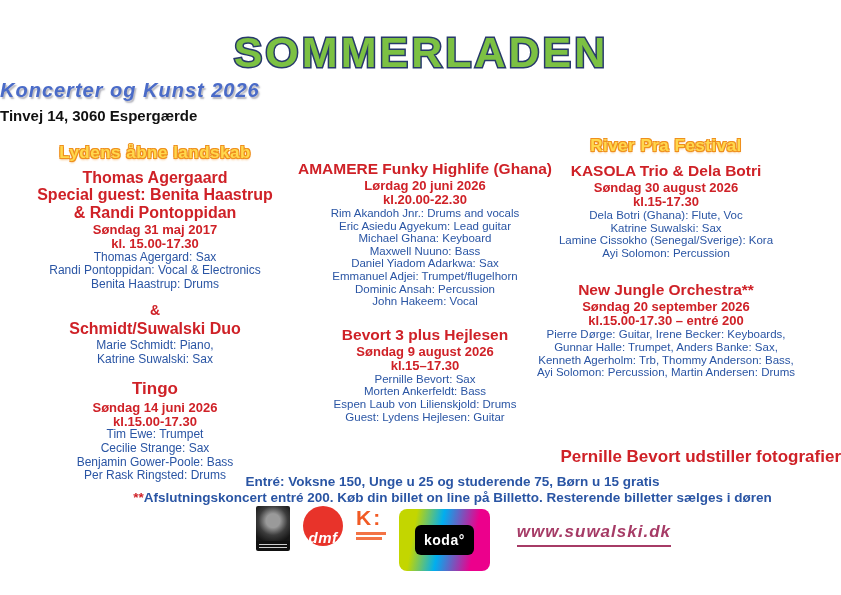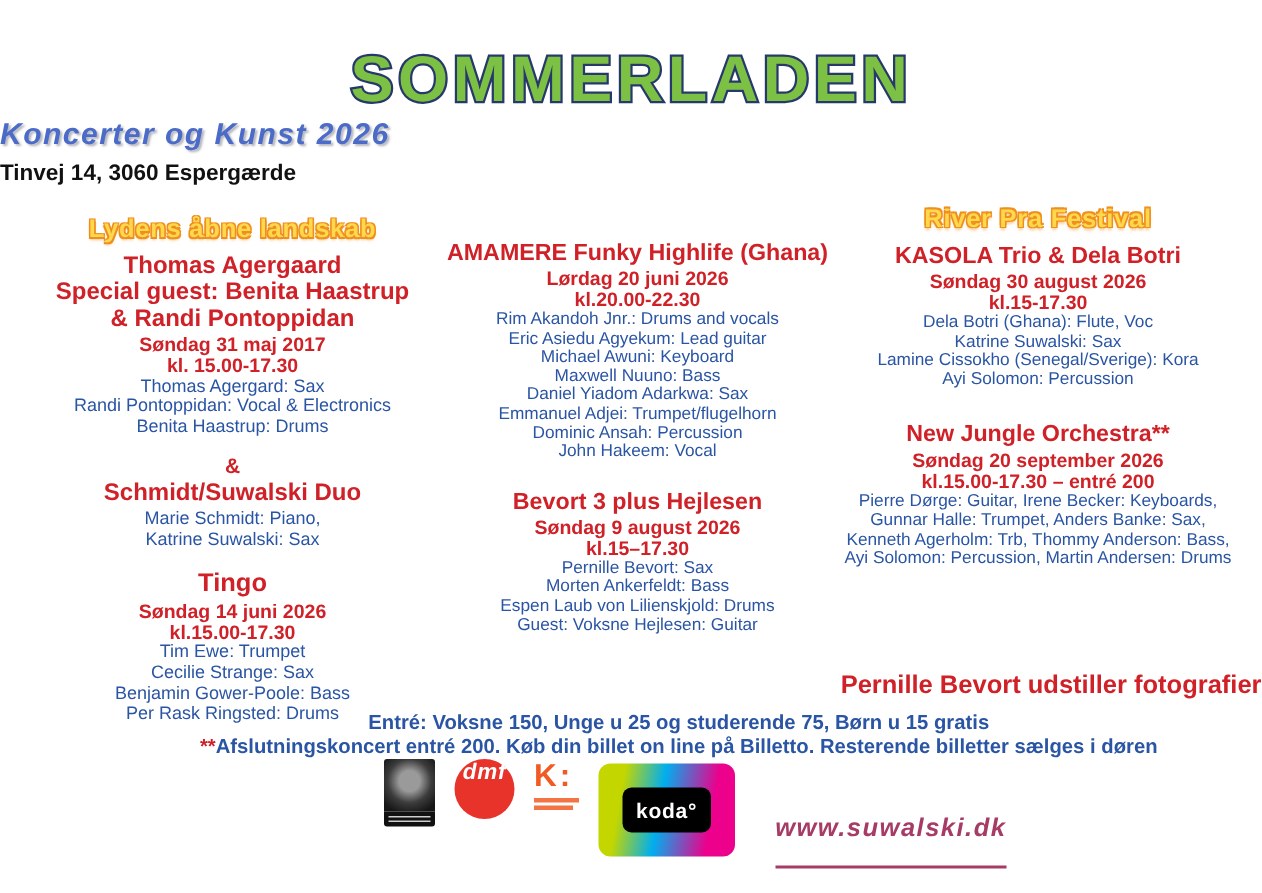--- a/index.html
+++ b/index.html
@@ -19,21 +19,21 @@
     color:#4a6bc8;
     text-shadow:1.5px 1.5px 1.5px rgba(90,90,110,0.45);
     letter-spacing:1px;
   }
   .address{margin-top:5px;font-size:15px;font-weight:bold;color:#111;}
 
   
   .col{position:absolute;text-align:center;}
   .col-left{left:28px;top:143px;width:254px;}
   .col-middle{left:288px;top:160px;width:274px;}
-  .col-right{left:558px;top:136px;width:268px;}
+  .col-right{left:532px;top:136px;width:268px;}
 
   .col-header{
     font-size:17px;font-weight:bold;letter-spacing:.5px;
     color:#ffd84d;
     text-shadow:
       -1px -1px 0 #ef8f1d, 1px -1px 0 #ef8f1d,
       -1px 1px 0 #ef8f1d, 1px 1px 0 #ef8f1d,
       0 2px 2px rgba(239,143,29,.55);
     margin-bottom:6px;
   }
@@ -67,45 +67,45 @@
     flex:1;
     background:
       radial-gradient(circle at 50% 42%, #9a9a9a 0 26%, #3c3c3c 55%, #161616 85%);
     border-radius:2px 2px 0 0;
   }
   .portrait-band{height:10px;background:#111;display:flex;flex-direction:column;justify-content:center;gap:2px;padding:0 3px;border-radius:0 0 2px 2px;}
   .portrait-band i{display:block;height:1px;background:#cfcfcf;}
   
   .dmf-logo{
     width:40px;height:40px;border-radius:50%;background:#e8332a;
-    display:flex;align-items:flex-start;justify-content:center;
+    display:flex;align-items:flex-end;justify-content:center;
     color:#fff;font-weight:bold;font-style:italic;font-size:15px;letter-spacing:.5px;
   }
   
   .kommune-logo{display:flex;flex-direction:column;align-items:flex-start;padding-top:2px;}
   .kommune-k{color:#f15a24;font-weight:bold;font-size:21px;line-height:20px;letter-spacing:2px;}
   .kommune-lines{margin-top:4px;display:flex;flex-direction:column;gap:2px;}
   .kommune-lines i{display:block;height:3px;background:#f15a24;opacity:.85;}
   .kommune-lines i:nth-child(1){width:30px;} .kommune-lines i:nth-child(2){width:26px;}
   
   .koda-wrap{
     margin-top:3px;
     padding:16px;border-radius:8px;
     background:linear-gradient(100deg,#c3d600 0 18%,#00aeef 45%,#ec008c 80%);
   }
   .koda-box{
     background:#000;border-radius:6px;padding:7px 9px;
     color:#fff;font-weight:bold;font-size:14px;letter-spacing:.5px;
   }
   
   .website{
-    margin-left:14px;margin-top:36px;display:inline-block;
+    margin-left:14px;margin-top:16px;display:inline-block;
     color:#a63b66;font-weight:bold;font-style:italic;
     font-size:17px;letter-spacing:1px;
-    text-decoration:none;border-bottom:2px solid #a63b66;padding-bottom:15px;
+    text-decoration:none;border-bottom:2px solid #a63b66;padding-bottom:3px;
   }
 </style>
 </head>
 <body>
 
 <div class="poster">
 
   <div class="header">
     <svg class="title-svg" width="560" height="52" viewBox="0 0 560 52">
       <text x="280" y="41" text-anchor="middle" font-family="Liberation Sans, sans-serif" font-size="43" font-weight="bold" letter-spacing="3" paint-order="stroke" stroke="#27396b" stroke-width="3" fill="#7cc143">SOMMERLADEN</text>
@@ -146,36 +146,36 @@
     </div>
   </div>
 
   <div class="col col-middle">
     <div class="event mb-18">
       <div class="red-title-sm">AMAMERE Funky Highlife (Ghana)</div>
       <div class="red-date mt-2">Lørdag 20 juni 2026</div>
       <div class="red-date">kl.20.00-22.30</div>
       <div class="blue-line">Rim Akandoh Jnr.: Drums and vocals</div>
       <div class="blue-line">Eric Asiedu Agyekum: Lead guitar</div>
-      <div class="blue-line">Michael Awuni: Keyboard</div>
+      <div class="blue-line">Michael Ghana: Keyboard</div>
       <div class="blue-line">Maxwell Nuuno: Bass</div>
       <div class="blue-line">Daniel Yiadom Adarkwa: Sax</div>
       <div class="blue-line">Emmanuel Adjei: Trumpet/flugelhorn</div>
       <div class="blue-line">Dominic Ansah: Percussion</div>
       <div class="blue-line">John Hakeem: Vocal</div>
     </div>
 
     <div class="event">
       <div class="red-title-sm">Bevort 3 plus Hejlesen</div>
       <div class="red-date mt-2">Søndag 9 august 2026</div>
       <div class="red-date">kl.15–17.30</div>
       <div class="blue-line">Pernille Bevort: Sax</div>
       <div class="blue-line">Morten Ankerfeldt: Bass</div>
       <div class="blue-line">Espen Laub von Lilienskjold: Drums</div>
-      <div class="blue-line">Guest: Voksne Hejlesen: Guitar</div>
+      <div class="blue-line">Guest: Lydens Hejlesen: Guitar</div>
     </div>
   </div>
 
   <div class="col col-right">
     <div class="col-header">River Pra Festival</div>
 
     <div class="event mb-22">
       <div class="red-title-sm">KASOLA Trio &amp; Dela Botri</div>
       <div class="red-date mt-2">Søndag 30 august 2026</div>
       <div class="red-date">kl.15-17.30</div>

